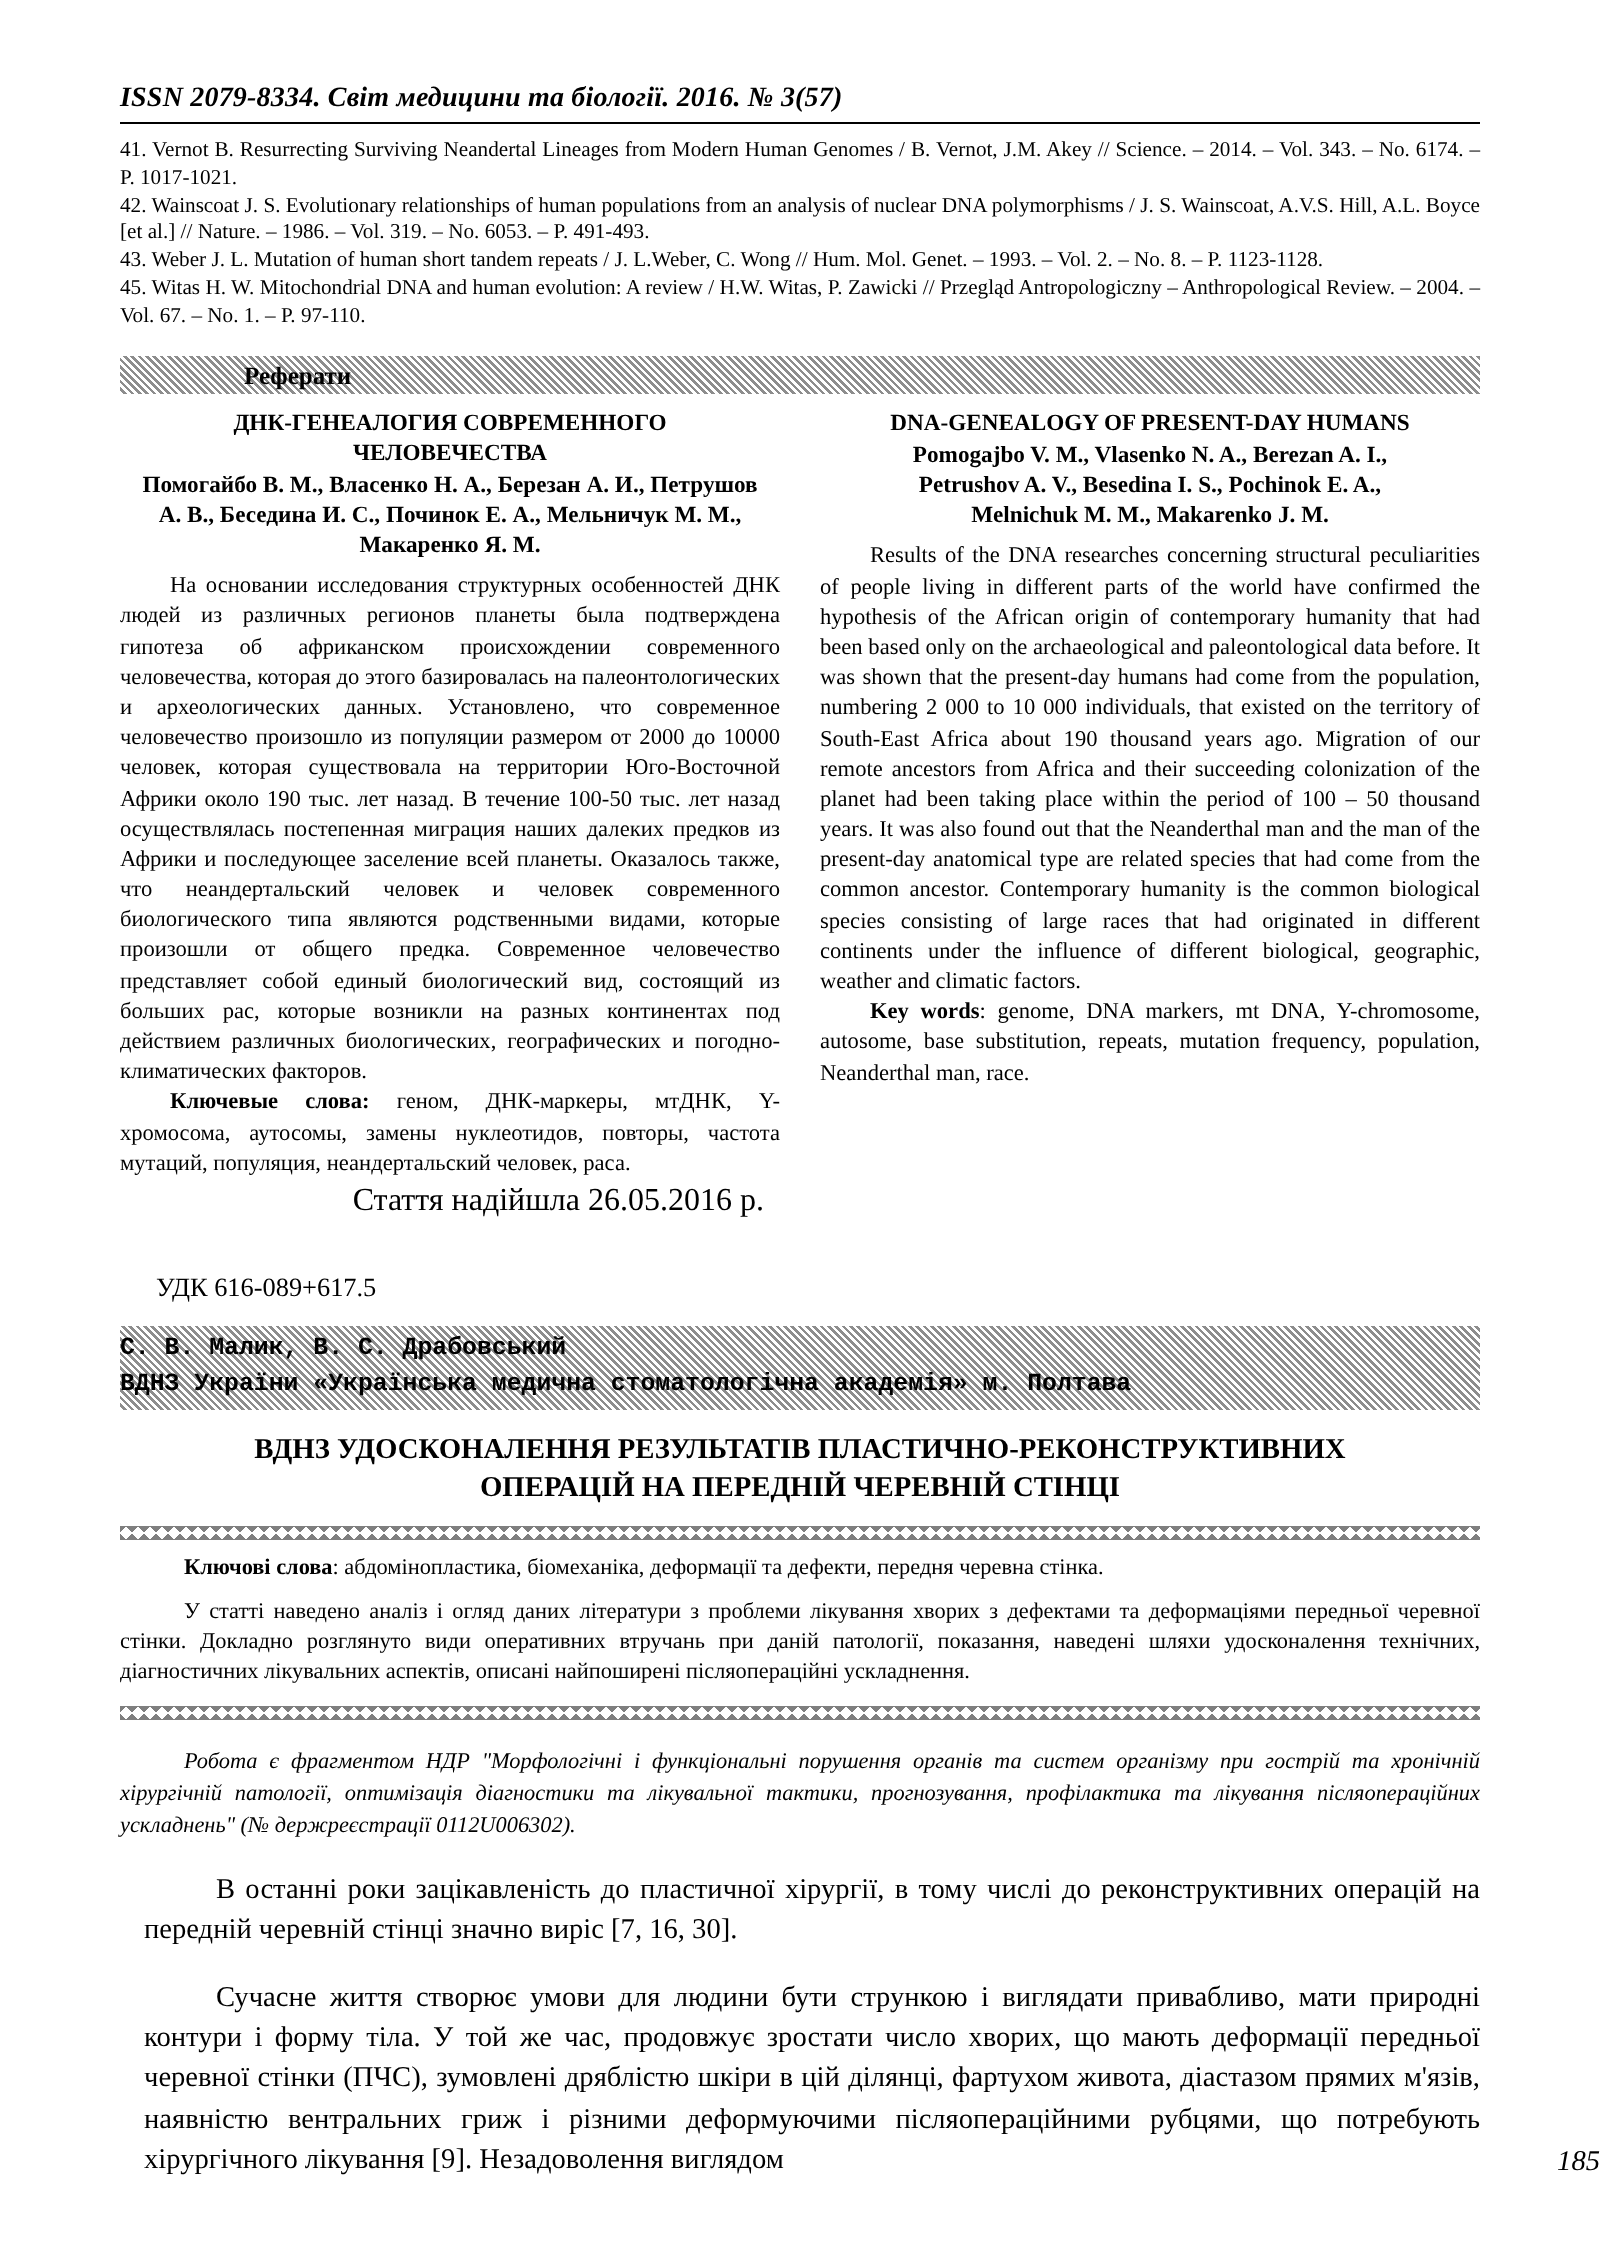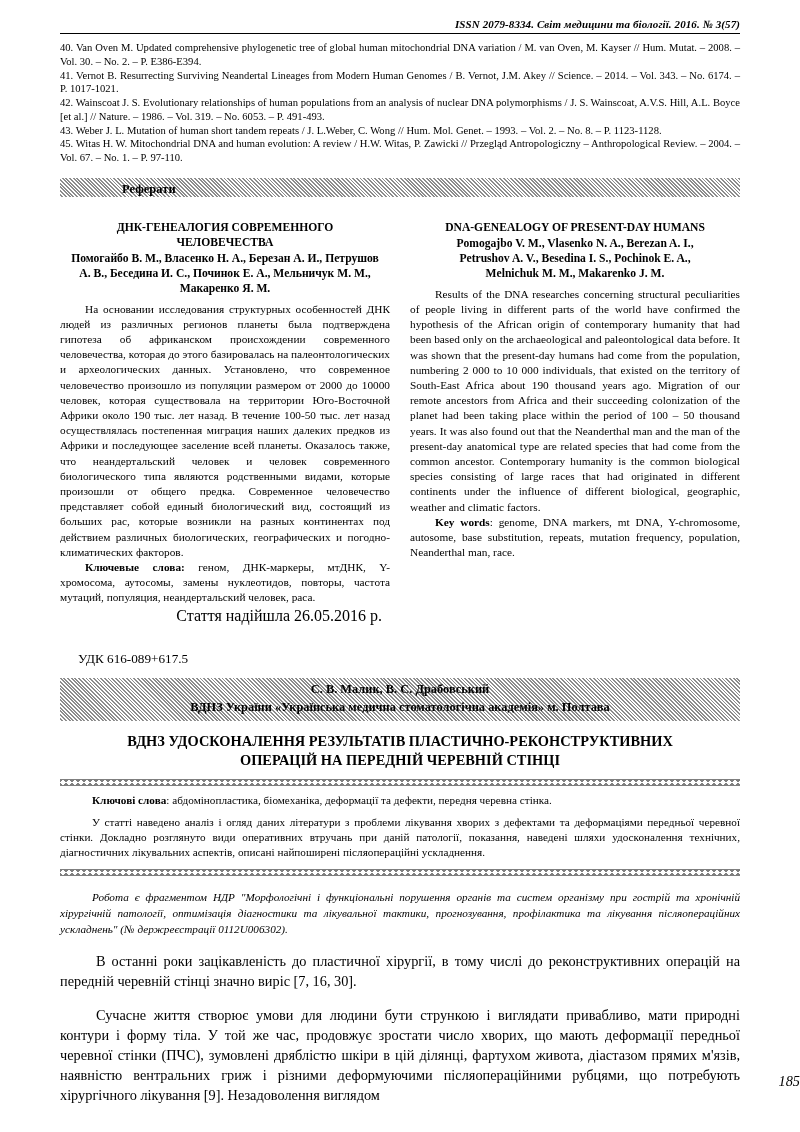--- a/index.html
+++ b/index.html
@@ -18,26 +18,26 @@
     height: 1132px;
     margin: 0 auto;
     background: #ffffff;
     box-sizing: border-box;
     padding: 0 60px;
     overflow: hidden;
   }
 
   
   .running-head {
-    text-align: right;
+    text-align: left;
     font-style: italic;
     font-weight: bold;
-    font-size: 11px;
+    font-size: 14px;
     letter-spacing: 0.1px;
-    padding-top: 18px;
+    padding-top: 42px;
     padding-bottom: 3px;
     white-space: nowrap;
   }
   .head-rule {
     border-bottom: 1.6px solid #000;
     margin-bottom: 7px;
   }
 
   
   .refs {
@@ -64,38 +64,39 @@
   .band-title {
     font-weight: bold;
     font-size: 12.5px;
     padding-left: 62px;
     display: inline-block;
   }
 
   .band-authors {
     margin-top: 11px;
     padding: 3px 0 4px 0;
-    text-align: center;
+    text-align: left;
     background-image: repeating-linear-gradient(
         45deg,
         #ffffff 0px, #ffffff 1.3px,
         #8d8d8d 1.3px, #8d8d8d 2.6px);
+    font-family: Liberation Mono, monospace;
   }
   .band-authors .ln {
     font-weight: bold;
     font-size: 12.4px;
     line-height: 1.42;
     white-space: nowrap;
   }
 
   
   .abstract {
     display: flex;
     gap: 20px;
-    margin-top: 24px;
+    margin-top: 8px;
   }
   .abstract .col {
     width: 330px;
     flex: 0 0 330px;
   }
   .ab-title {
     text-align: center;
     font-weight: bold;
     font-size: 11.6px;
     line-height: 1.28;
@@ -175,21 +176,21 @@
     text-indent: 32px;
     margin: 13px 0 0 0;
   }
 
   
   .body-par {
     font-size: 14.3px;
     line-height: 1.40;
     text-align: justify;
     text-indent: 36px;
-    margin: 14px 0 0 0;
+    margin: 14px 0 0 12px;
   }
 
   
   .folio {
     position: absolute;
     left: 0;
     right: 0;
     bottom: 42px;
     text-align: right;
     font-size: 14.3px;
@@ -198,21 +199,20 @@
 </style>
 </head>
 <body>
 
 <div class="page">
 
   <div class="running-head">ISSN 2079-8334. Світ медицини та біології. 2016. № 3(57)</div>
   <div class="head-rule"></div>
 
   <div class="refs">
-    <p class="ref">40. Van Oven M. Updated comprehensive phylogenetic tree of global human mitochondrial DNA variation / M. van Oven, M. Kayser // Hum. Mutat. – 2008. – Vol. 30. – No. 2. – P. E386-E394.</p>
     <p class="ref">41. Vernot B. Resurrecting Surviving Neandertal Lineages from Modern Human Genomes / B. Vernot, J.M. Akey // Science. – 2014. – Vol. 343. – No. 6174. – P. 1017-1021.</p>
     <p class="ref">42. Wainscoat J. S. Evolutionary relationships of human populations from an analysis of nuclear DNA polymorphisms / J. S. Wainscoat, A.V.S. Hill, A.L. Boyce [et al.] // Nature. – 1986. – Vol. 319. – No. 6053. – P. 491-493.</p>
     <p class="ref">43. Weber J. L. Mutation of human short tandem repeats / J. L.Weber, C. Wong // Hum. Mol. Genet. – 1993. – Vol. 2. – No. 8. – P. 1123-1128.</p>
     <p class="ref">45. Witas H. W. Mitochondrial DNA and human evolution: A review / H.W. Witas, P. Zawicki // Przegląd Antropologiczny – Anthropological Review. – 2004. – Vol. 67. – No. 1. – P. 97-110.</p>
   </div>
 
   <div class="band">
     <span class="band-title">Реферати</span>
   </div>
 

